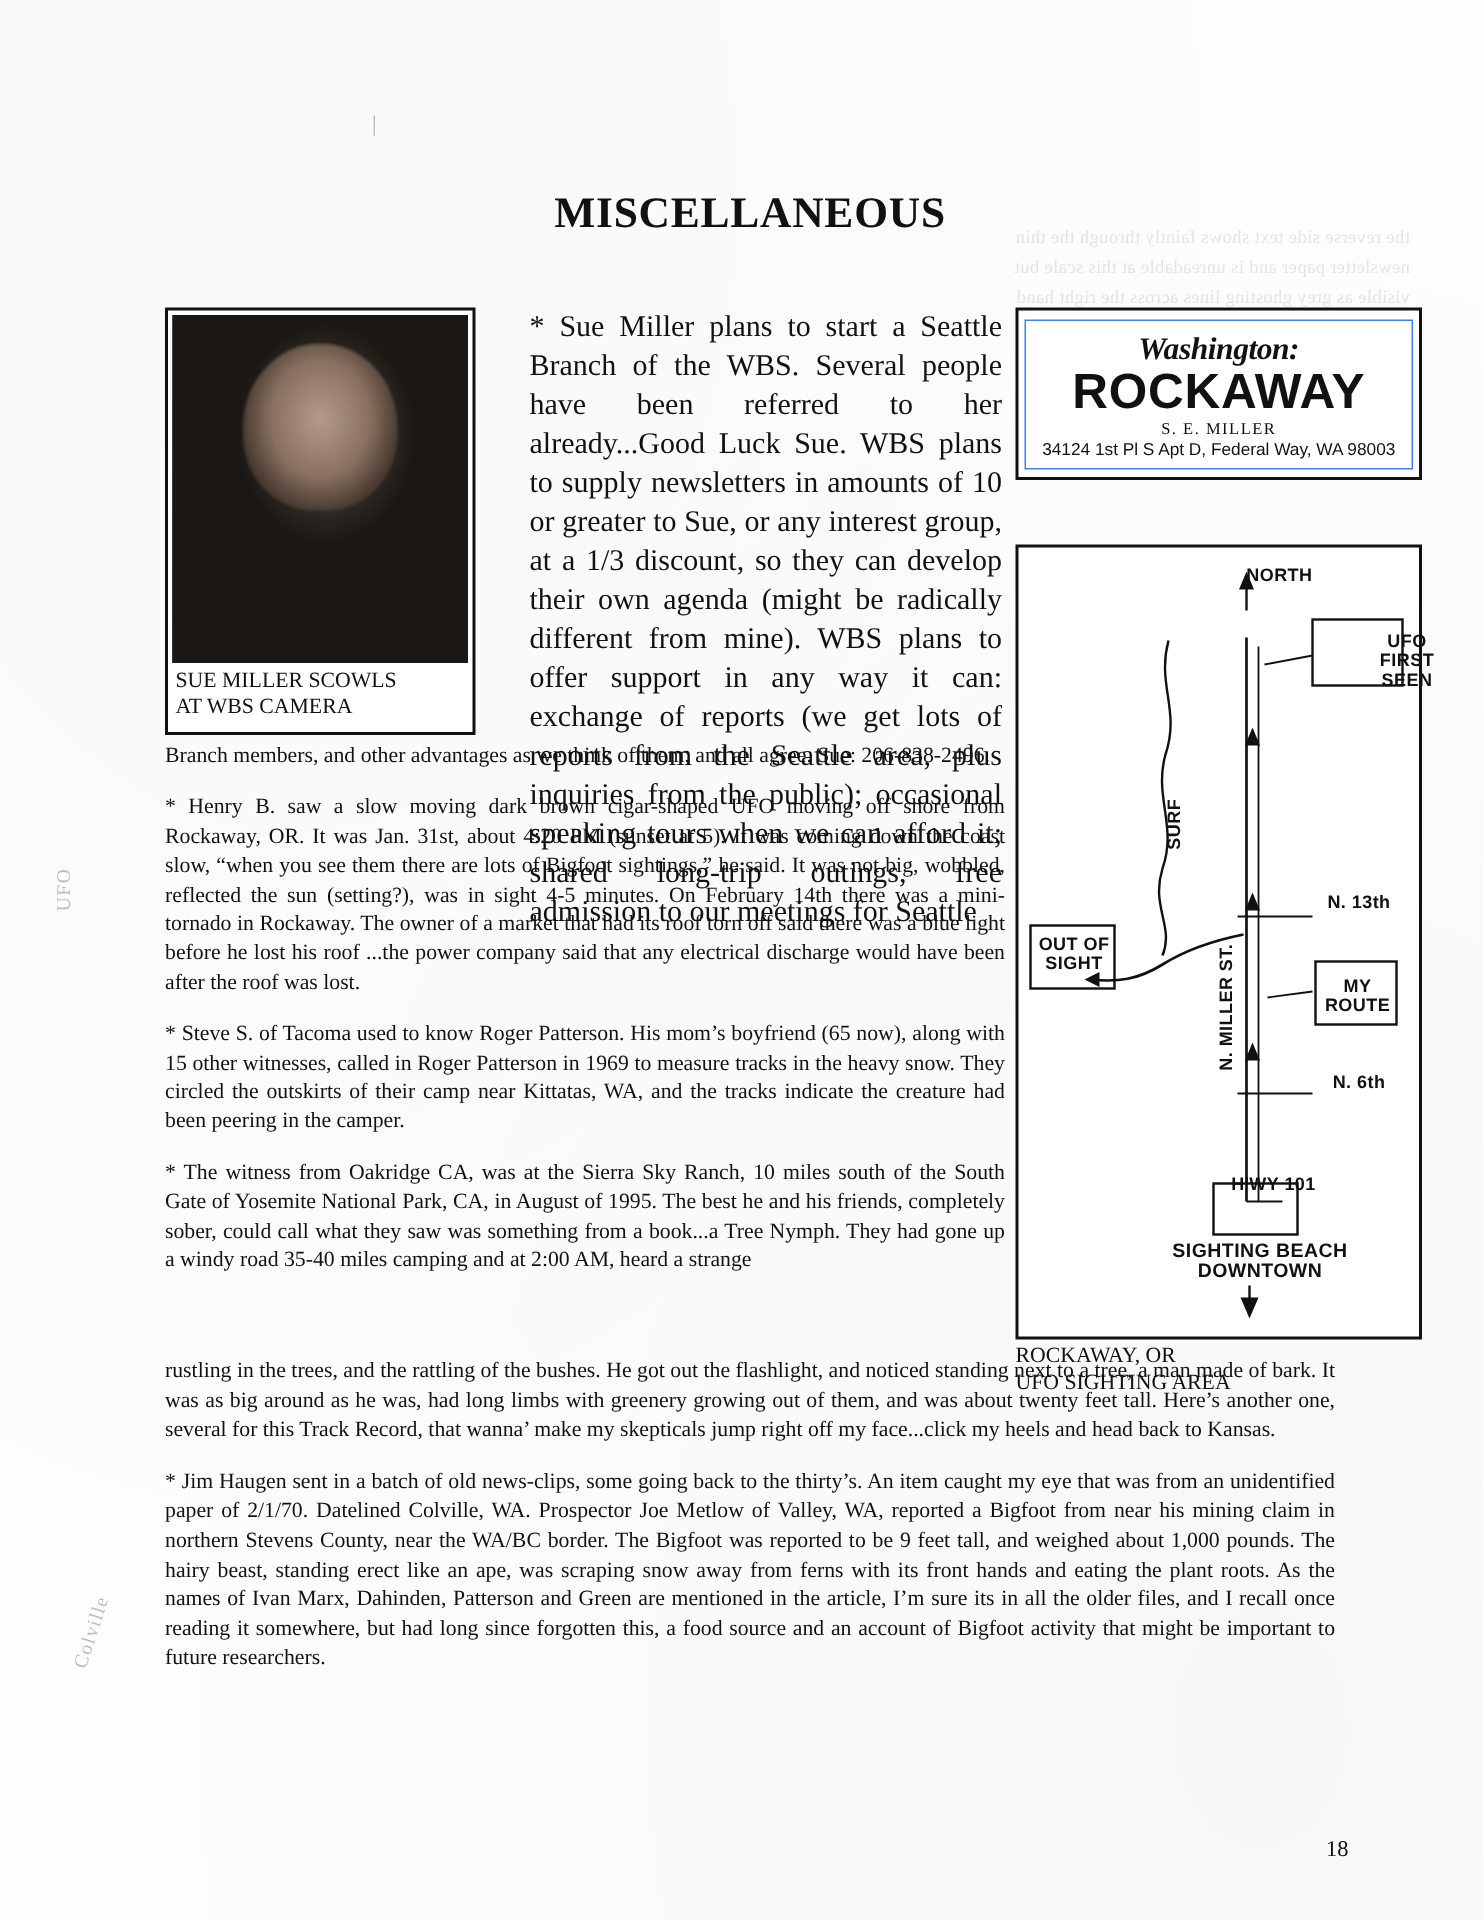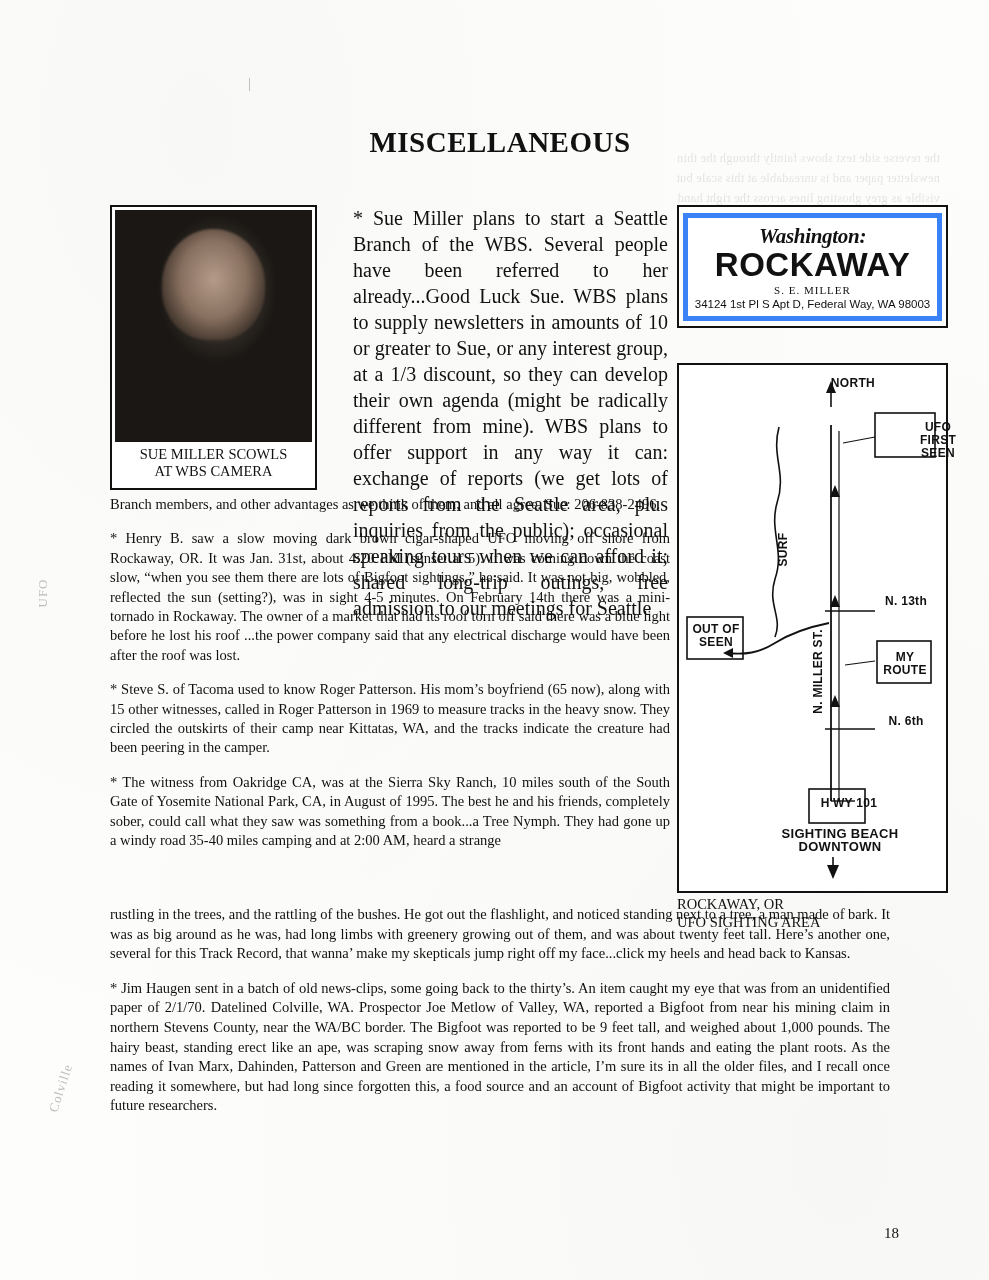--- a/index.html
+++ b/index.html
@@ -103,21 +103,20 @@
     width: 52%;
     height: 48%;
     border-radius: 50% 50% 45% 45%;
     background: radial-gradient(ellipse at 50% 45%, #b99f8d 0%, #8d7463 45%, #4b3d33 72%, rgba(30,26,22,0.1) 100%);
     filter: blur(1.2px);
     opacity: 0.95;
   }
   .photo-caption {
     font-size: 14.5px;
     line-height: 17px;
-    text-align: center;
     padding: 4px 2px 5px 2px;
     font-family: "Liberation Serif", serif;
   }
 
   .col-text {
     position: absolute;
     left: 243px;
     top: 0;
     width: 315px;
     font-size: 20px;
@@ -132,21 +131,21 @@
     left: 567px;
     top: 0;
     width: 271px;
     border: 2px solid #111;
     box-sizing: border-box;
     padding: 6px 4px 5px 4px;
     text-align: center;
     background: #fff;
   }
   .ad-inner {
-    border: 5px solid #3b82f6;
+    border: 1px solid #3b82f6;
     padding: 6px 4px 6px 4px;
   }
   .ad-line1 {
     font-family: "Liberation Serif", serif;
     font-weight: bold;
     font-style: italic;
     font-size: 21px;
     letter-spacing: -0.3px;
   }
   .ad-line2 {
@@ -316,27 +315,27 @@
           <polygon points="152,16 147,28 157,28" fill="#111"></polygon>
 
           <line x1="154" y1="492" x2="154" y2="508" stroke="#111" stroke-width="1.6"></line>
           <polygon points="154,514 148,500 160,500" fill="#111"></polygon>
 
           <line x1="196" y1="72" x2="164" y2="78" stroke="#111" stroke-width="1.2"></line>
         </svg>
 
         <div class="map-label" style="left:126px; top:12px; width:70px;text-align:right;">NORTH</div>
         <div class="map-label" style="left:198px; top:56px; width:58px;padding-left:32px;">UFO FIRST SEEN</div>
-        <div class="map-label" style="left:10px; top:258px; width:54px;">OUT OF SEEN</div>
+        <div class="map-label" style="left:10px; top:258px; width:54px;">OUT OF SIGHT</div>
         <div class="map-label" style="left:82px; top:178px; width:44px; transform:rotate(-90deg); transform-origin:center;">SURF</div>
         <div class="map-label" style="left:196px; top:230px; width:62px;">N. 13th</div>
         <div class="map-label" style="left:202px; top:286px; width:48px;">MY ROUTE</div>
         <div class="map-label" style="left:96px; top:300px; width:86px; transform:rotate(-90deg); transform-origin:center;">N. MILLER ST.</div>
         <div class="map-label" style="left:198px; top:350px; width:58px;">N. 6th</div>
-        <div class="map-label" style="left:132px; top:432px; width:76px;">H'WY 101</div>
+        <div class="map-label" style="left:132px; top:418px; width:76px;">H'WY 101</div>
         <div class="map-label" style="left:86px; top:462px; width:150px; font-size:13px;">SIGHTING BEACH DOWNTOWN</div>
       </div>
     </div>
 
     <div class="map-note">
       <div>ROCKAWAY, OR</div>
       <div>UFO SIGHTING AREA</div>
     </div>
   </div>
 

